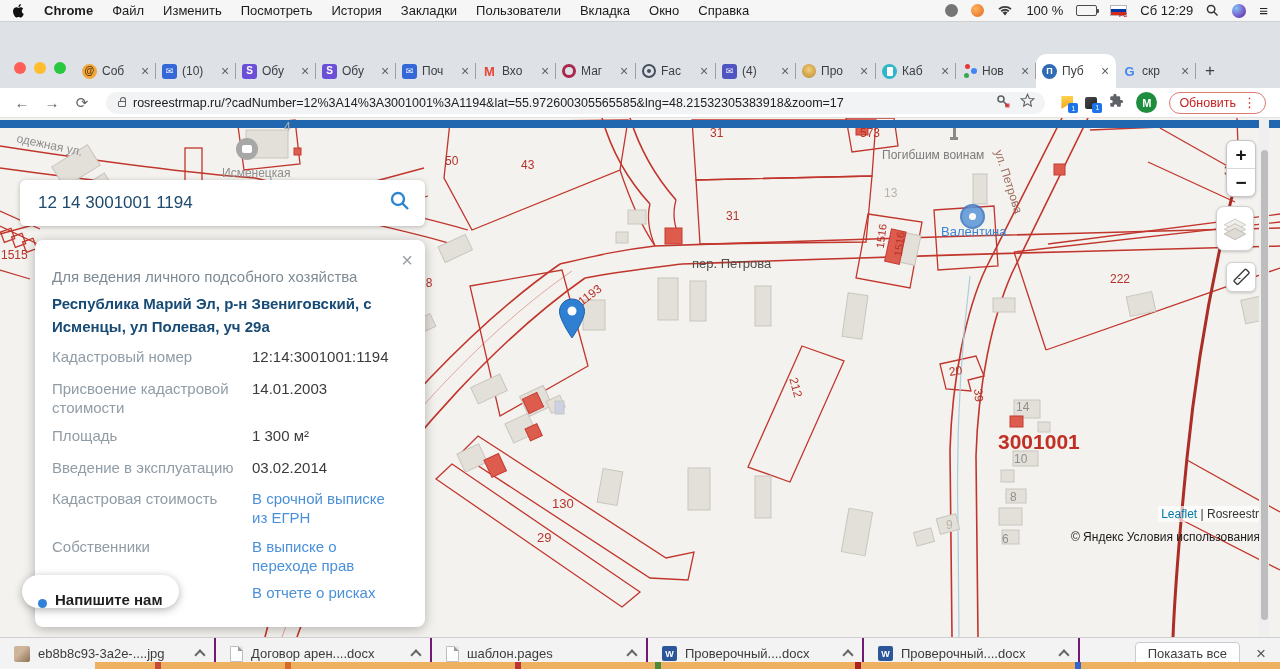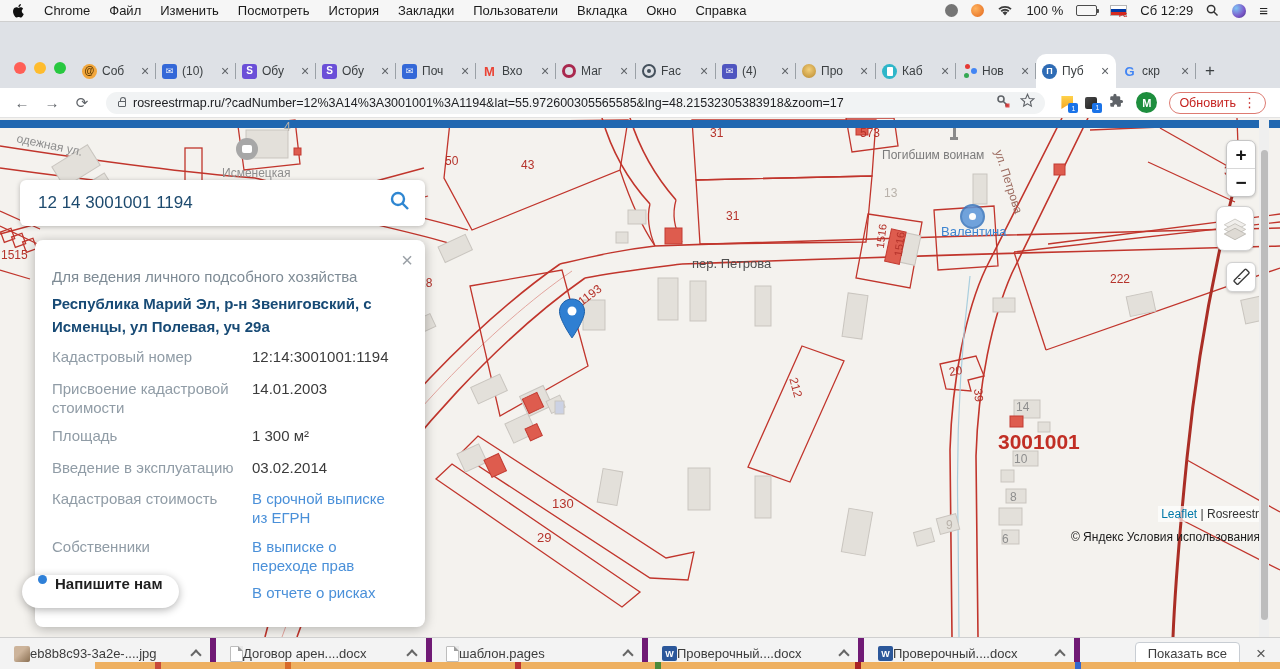--- a/index.html
+++ b/index.html
@@ -2,21 +2,21 @@
 <html><head>
 <meta charset="utf-8">
 <style>
   *{margin:0;padding:0;box-sizing:border-box}
   html,body{width:1280px;height:669px;overflow:hidden;font-family:"Liberation Sans",sans-serif}
   .screen{position:relative;width:1280px;height:669px;background:#e8e8e8}
 
   
   .menubar{position:absolute;top:0;left:0;right:0;height:22px;background:#f6f6f6;border-bottom:1px solid #cfcfcf;display:flex;align-items:center;padding:0 12px;font-size:13px;color:#1b1b1b}
   .menubar .mitem{margin-right:19px;white-space:nowrap}
-  .menubar .app{font-weight:normal}
+  .menubar .app{font-weight:bold}
   .mb-right{margin-left:auto;display:flex;align-items:center;gap:13px}
   .sicon{display:inline-flex;align-items:center;justify-content:center}
   .circle-gray{width:13px;height:13px;border-radius:50%;background:#757575}
   .circle-orange{width:13px;height:13px;border-radius:50%;background:radial-gradient(circle at 35% 35%,#ffb25e,#e2671d);position:relative}
   .flag{width:17px;height:11px;border:1px solid #b5b5b5;display:flex;flex-direction:column;position:relative}
   .flag i{flex:1}
   .flag .f1{background:#fff}.flag .f2{background:#0039a6}.flag .f3{background:#d52b1e}
   .flag b{position:absolute;right:-1px;bottom:-3px;font-size:6px;color:#c22;font-weight:bold;background:transparent}
   .battery{width:21px;height:11px;border:1px solid #4c4c4c;border-radius:2px;position:relative;padding:1px}
   .battery:after{content:"";position:absolute;right:-3px;top:3px;width:2px;height:4px;background:#4c4c4c;border-radius:0 1px 1px 0}
@@ -106,21 +106,21 @@
   .paddress{position:absolute;left:17px;top:52px;width:352px;font-size:15px;font-weight:bold;color:#174a75;line-height:23px}
   .prow{position:absolute;left:17px;width:360px;font-size:15px;display:flex}
   .plabel{color:#909ca6;width:200px;flex:none;line-height:19px}
   .pval{color:#3b3b3b;line-height:19px;width:155px}
   .plink{color:#4a90d9;line-height:19px;width:150px}
   .r1{top:107px}.r2{top:139px}.r3{top:186px}.r4{top:218px}.r5{top:249px}.r6{top:297px}.r7{top:343px}
   .r6 .plink{width:120px}
   .r7 .plabel{padding-left:100px;width:200px}
 
   
-  .chatpill{position:absolute;left:22px;top:457px;height:33px;padding:0 16px;background:#fff;border-radius:17px;box-shadow:0 2px 8px rgba(0,0,0,.3);z-index:25;display:flex;align-items:flex-start;gap:8px}
+  .chatpill{position:absolute;left:22px;top:457px;height:33px;padding:0 16px;background:#fff;border-radius:17px;box-shadow:0 2px 8px rgba(0,0,0,.3);z-index:25;display:flex;align-items:flex-end;gap:8px}
   .chatpill .dot{width:9px;height:9px;border-radius:50%;background:#2f80d8}
   .chatpill .ctext{font-size:15px;font-weight:bold;color:#1f1f1f}
 
   
   .zoomctl{position:absolute;left:1226px;top:22px;width:30px;height:57px;background:#fff;border:1px solid #c6c6c6;border-radius:7px;z-index:10;display:flex;flex-direction:column;box-shadow:0 1px 3px rgba(0,0,0,.2)}
   .zoomctl .zbtn{flex:1;display:flex;align-items:center;justify-content:center;font-size:19px;font-weight:bold;color:#1a1a1a}
   .zoomctl .zbtn:first-child{border-bottom:1px solid #d8d8d8}
   .layersbtn{position:absolute;left:1216px;top:88px;width:38px;height:45px;background:#fff;border:1px solid #d2d2d2;border-radius:8px;z-index:10;display:flex;align-items:center;justify-content:center;box-shadow:0 1px 3px rgba(0,0,0,.2)}
   .rulerbtn{position:absolute;left:1226px;top:144px;width:30px;height:30px;background:#fff;border:1px solid #d2d2d2;border-radius:6px;z-index:10;display:flex;align-items:center;justify-content:center;box-shadow:0 1px 3px rgba(0,0,0,.2)}
 
@@ -129,21 +129,21 @@
   .attr1 .leaflet{color:#0078a8}
   .attr2{position:absolute;right:20px;top:412px;font-size:12px;color:#1a1a1a;z-index:6}
   .attr2 .terms{}
 
   
   .vtrack{position:absolute;left:1259px;top:0;width:10px;height:519px;background:#efefef;z-index:9}
   .vthumb{position:absolute;left:1260.5px;top:32px;width:7px;height:470px;background:#bdbdbd;border-radius:4px;z-index:10}
 
   
   .downloads{position:absolute;left:0;right:0;bottom:0;height:32px;background:#f3f3f3;border-top:1px solid #cfcfcf;display:flex;align-items:stretch;z-index:30}
-  .dlitem{width:216px;display:flex;align-items:center;padding:0 10px 0 14px;border-right:6px solid #701a75;font-size:13px;color:#3c3c3c}
+  .dlitem{width:216px;display:flex;align-items:center;gap:8px;padding:0 10px 0 14px;border-right:2px solid #701a75;font-size:13px;color:#3c3c3c}
   .dlitem .dname{flex:1;overflow:hidden;white-space:nowrap}
   .chev{width:8px;height:8px;border-left:2px solid #666;border-top:2px solid #666;transform:rotate(45deg);margin-top:3px;flex:none}
   .ic-jpg{width:16px;height:16px;border-radius:2px;background:linear-gradient(135deg,#cdb49b 40%,#8a6f52);flex:none}
   .ic-pages{width:13px;height:16px;background:#fff;border:1px solid #bdbdbd;border-radius:1px;position:relative;flex:none}
   .ic-pages:after{content:"";position:absolute;right:-1px;top:-1px;border-style:solid;border-width:0 5px 5px 0;border-color:transparent #e8e8e8 #9d9d9d transparent}
   .ic-docx{width:15px;height:15px;background:#2b579a;border-radius:2px;color:#fff;font-size:9px;font-weight:bold;display:flex;align-items:center;justify-content:center;flex:none}
   .dl-right{margin-left:auto;display:flex;align-items:center;gap:16px;padding-right:14px}
   .showall{border:1px solid #c8cdd3;background:#fff;border-radius:4px;height:24px;padding:0 12px;display:flex;align-items:center;font-size:13px;color:#404040;white-space:nowrap}
   .dlclose{font-size:17px;color:#555}
 

